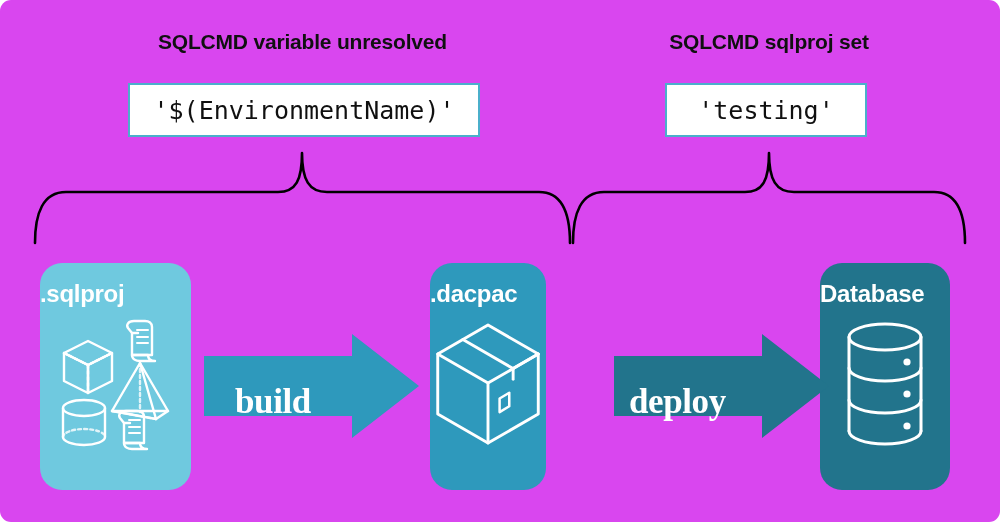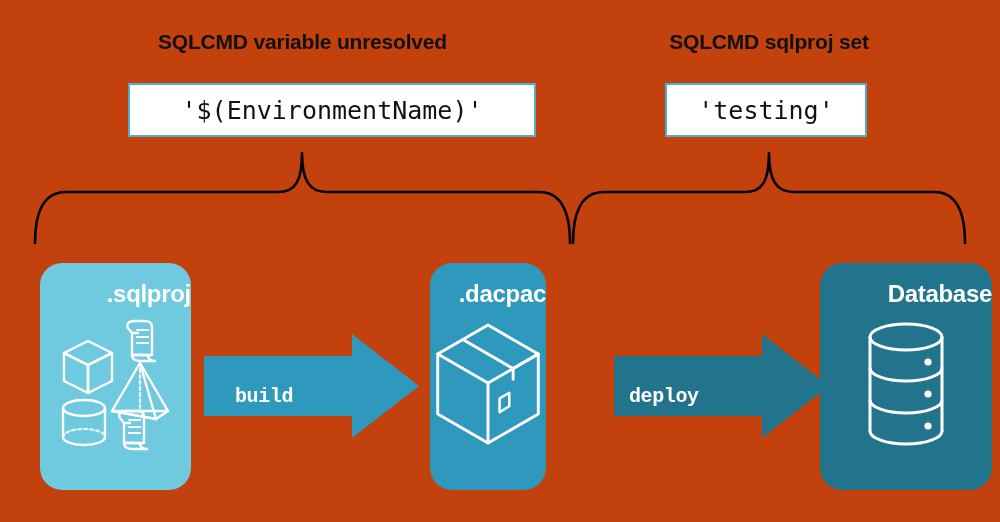--- a/index.html
+++ b/index.html
@@ -7,22 +7,23 @@
     padding: 0;
     background: #ffffff;
   }
   body {
     font-family: "Liberation Sans", sans-serif;
   }
   #diagram {
     position: relative;
     width: 1000px;
     height: 522px;
-    background: #c2410c;
+    background: #d946ef;
     overflow: hidden;
+    border-radius: 11px;
   }
 
   
   .section-title {
     position: absolute;
     text-align: center;
     font-family: "Liberation Sans", sans-serif;
     font-weight: bold;
     font-size: 21px;
     color: #101010;
@@ -40,79 +41,79 @@
     background: #ffffff;
     display: flex;
     align-items: center;
     justify-content: center;
     font-family: "DejaVu Sans Mono", "Liberation Mono", monospace;
     font-size: 25px;
     color: #101010;
     letter-spacing: 0px;
     white-space: nowrap;
   }
-  #code-left  { left: 128px; top: 83px; width: 408px; height: 54px; }
+  #code-left  { left: 128px; top: 83px; width: 352px; height: 54px; }
   #code-right { left: 665px; top: 83px; width: 202px; height: 54px; }
 
   
   .brace { position: absolute; top: 150px; }
   #brace-left  { left: 30px;  }
   #brace-right { left: 568px; }
 
   
   .flow-box {
     position: absolute;
     border-radius: 22px;
     top: 263px;
     height: 227px;
   }
   .flow-label {
     position: absolute;
     top: 17px;
     left: 0;
     width: 100%;
-    text-align: right;
+    text-align: left;
     font-family: "Liberation Sans", sans-serif;
     font-weight: bold;
     font-size: 24px;
     color: #ffffff;
     letter-spacing: -0.3px;
     white-space: nowrap;
   }
   .flow-art {
     position: absolute;
     top: 52px;
     left: 0;
     width: 100%;
     display: flex;
     align-items: center;
     justify-content: center;
   }
   #box-sqlproj  { left: 40px;  width: 151px; background: #6FC9DF; }
   #box-dacpac   { left: 430px; width: 116px; background: #2E99BC; }
-  #box-database { left: 820px; width: 172px; background: #22748C; }
+  #box-database { left: 820px; width: 130px; background: #22748C; }
 
   
   .arrow-wrap { position: absolute; top: 334px; }
   #arrow-build  { left: 204px; }
   #arrow-deploy { left: 598px; padding-left: 16px; }
   .arrow-label {
     position: absolute;
-    top: 10px;
+    top: 16px;
     left: 0;
     width: 155px;
     height: 104px;
     display: flex;
     align-items: center;
     justify-content: flex-start;
     padding-left: 31px;
     box-sizing: border-box;
-    font-family: Liberation Mono, monospace;
+    font-family: Liberation Serif, serif;
     font-weight: bold;
-    font-size: 20px;
+    font-size: 35px;
     color: #ffffff;
     letter-spacing: -0.4px;
     pointer-events: none;
     white-space: nowrap;
   }
 </style>
 </head>
 <body>
 
 <div id="diagram">

